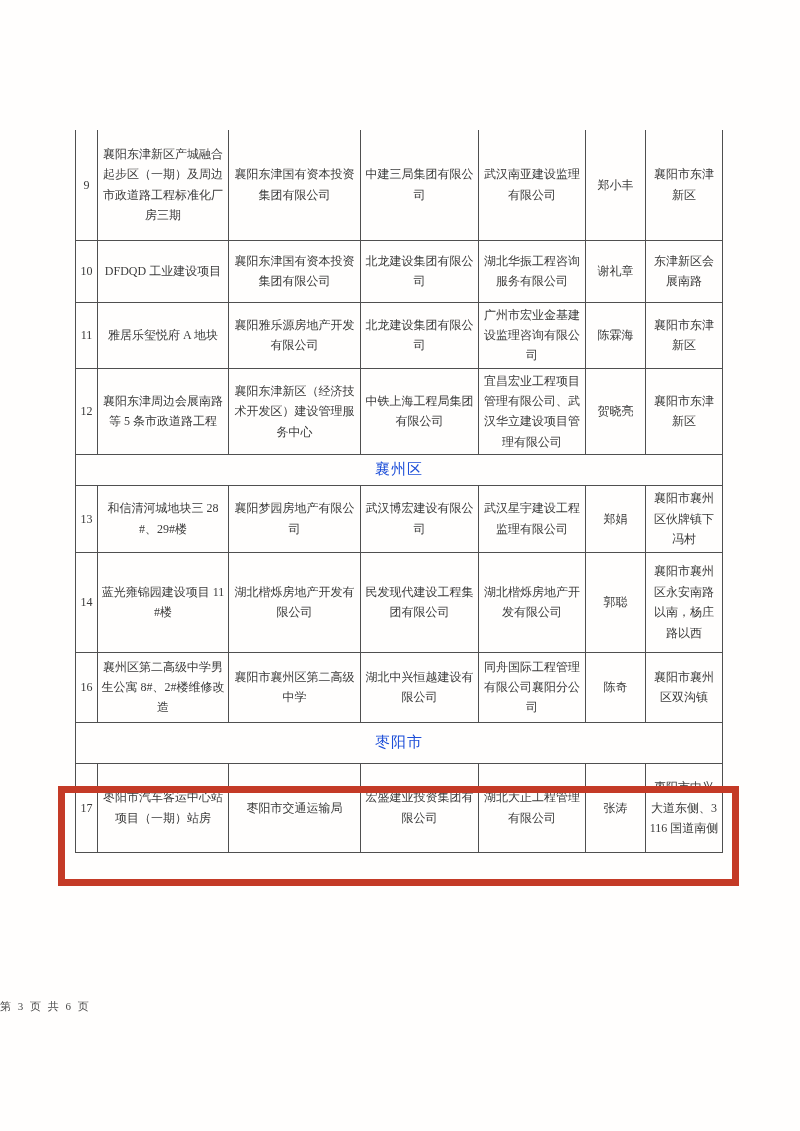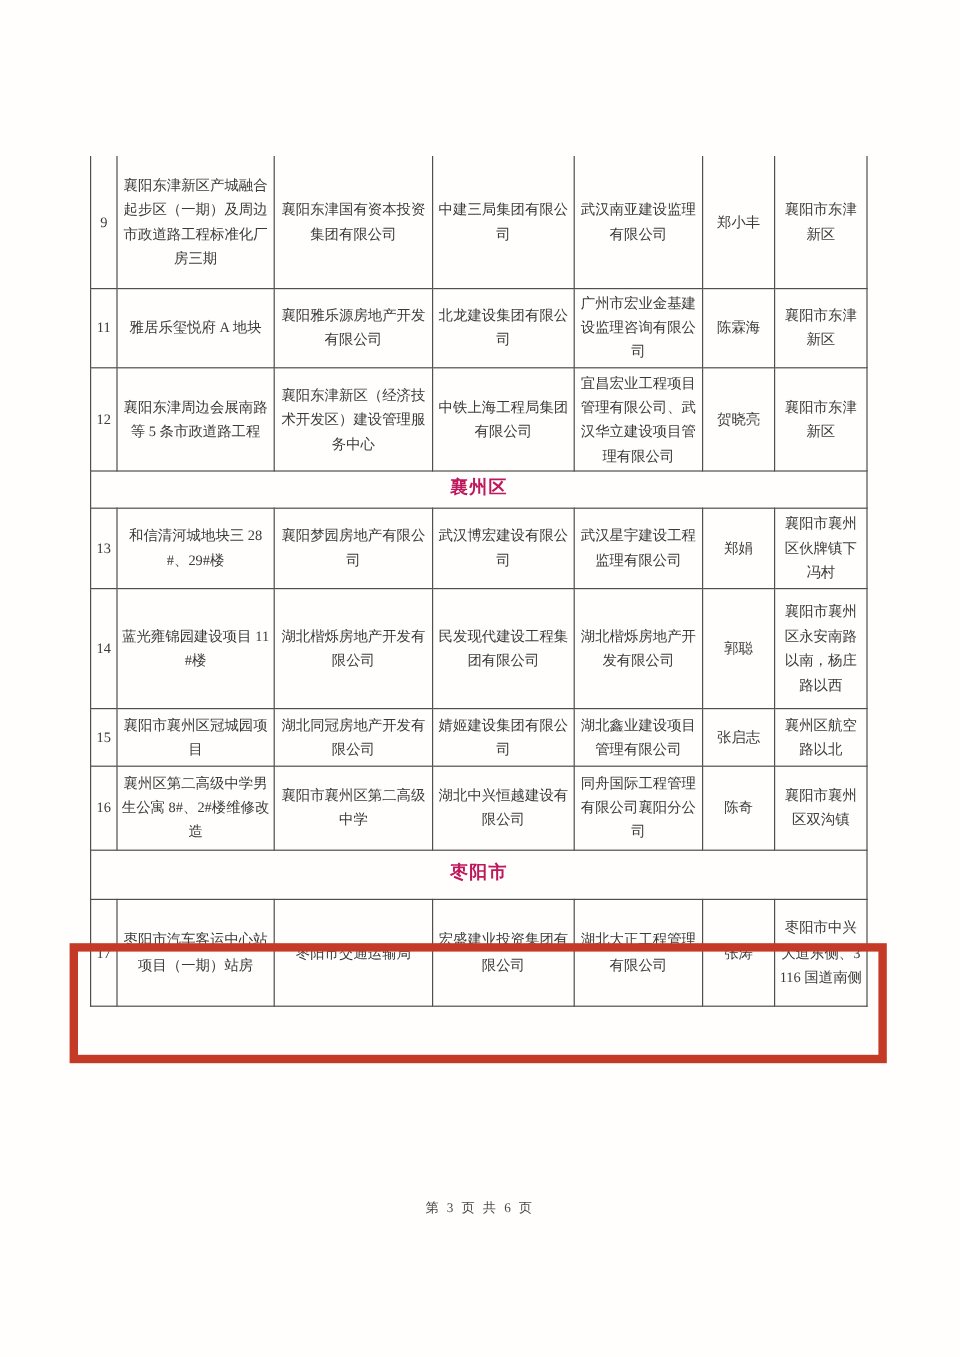--- a/index.html
+++ b/index.html
@@ -34,41 +34,41 @@
     word-break: break-all;
     overflow: hidden;
   }
   
   table.projects tr:first-child td {
     border-top: none;
     font-family: Liberation Serif, serif;
   }
   tr.section td {
     font-size: 15px;
-    font-weight: bold;
+    font-weight: normal;
     letter-spacing: 1px;
-    color: #be185d;
+    color: #1d4ed8;
   }
   .highlight-box {
     position: absolute;
     left: 58px;
     top: 786px;
     width: 681px;
     height: 100px;
     border: 7px solid #c43a26;
     box-sizing: border-box;
     z-index: 5;
     pointer-events: none;
   }
   .footer {
     position: absolute;
     left: 0;
     top: 999px;
     width: 100%;
-    text-align: center;
+    text-align: left;
     font-size: 11px;
     letter-spacing: 2px;
     color: #4a4a4a;
   }
 </style>
 </head>
 <body>
 
 <div class="page">
 
@@ -87,20 +87,29 @@
       <tr style="height:110px">
         <td>9</td>
         <td>襄阳东津新区产城融合起步区（一期）及周边市政道路工程标准化厂房三期</td>
         <td>襄阳东津国有资本投资集团有限公司</td>
         <td>中建三局集团有限公司</td>
         <td>武汉南亚建设监理有限公司</td>
         <td>郑小丰</td>
         <td>襄阳市东津新区</td>
       </tr>
 
+      <tr style="height:62px">
+        <td>10</td>
+        <td>DFDQD 工业建设项目</td>
+        <td>襄阳东津国有资本投资集团有限公司</td>
+        <td>北龙建设集团有限公司</td>
+        <td>湖北华振工程咨询服务有限公司</td>
+        <td>谢礼章</td>
+        <td>东津新区会展南路</td>
+      </tr>
 
       <tr style="height:63px">
         <td>11</td>
         <td>雅居乐玺悦府 A 地块</td>
         <td>襄阳雅乐源房地产开发有限公司</td>
         <td>北龙建设集团有限公司</td>
         <td>广州市宏业金基建设监理咨询有限公司</td>
         <td>陈霖海</td>
         <td>襄阳市东津新区</td>
       </tr>
@@ -132,29 +141,20 @@
       <tr style="height:100px">
         <td>14</td>
         <td>蓝光雍锦园建设项目 11#楼</td>
         <td>湖北楷烁房地产开发有限公司</td>
         <td>民发现代建设工程集团有限公司</td>
         <td>湖北楷烁房地产开发有限公司</td>
         <td>郭聪</td>
         <td>襄阳市襄州区永安南路以南，杨庄路以西</td>
       </tr>
 
-      <tr style="height:48px">
-        <td>15</td>
-        <td>襄阳市襄州区冠城园项目</td>
-        <td>湖北同冠房地产开发有限公司</td>
-        <td>婧姬建设集团有限公司</td>
-        <td>湖北鑫业建设项目管理有限公司</td>
-        <td>张启志</td>
-        <td>襄州区航空路以北</td>
-      </tr>
 
       <tr style="height:70px">
         <td>16</td>
         <td>襄州区第二高级中学男生公寓 8#、2#楼维修改造</td>
         <td>襄阳市襄州区第二高级中学</td>
         <td>湖北中兴恒越建设有限公司</td>
         <td>同舟国际工程管理有限公司襄阳分公司</td>
         <td>陈奇</td>
         <td>襄阳市襄州区双沟镇</td>
       </tr>

